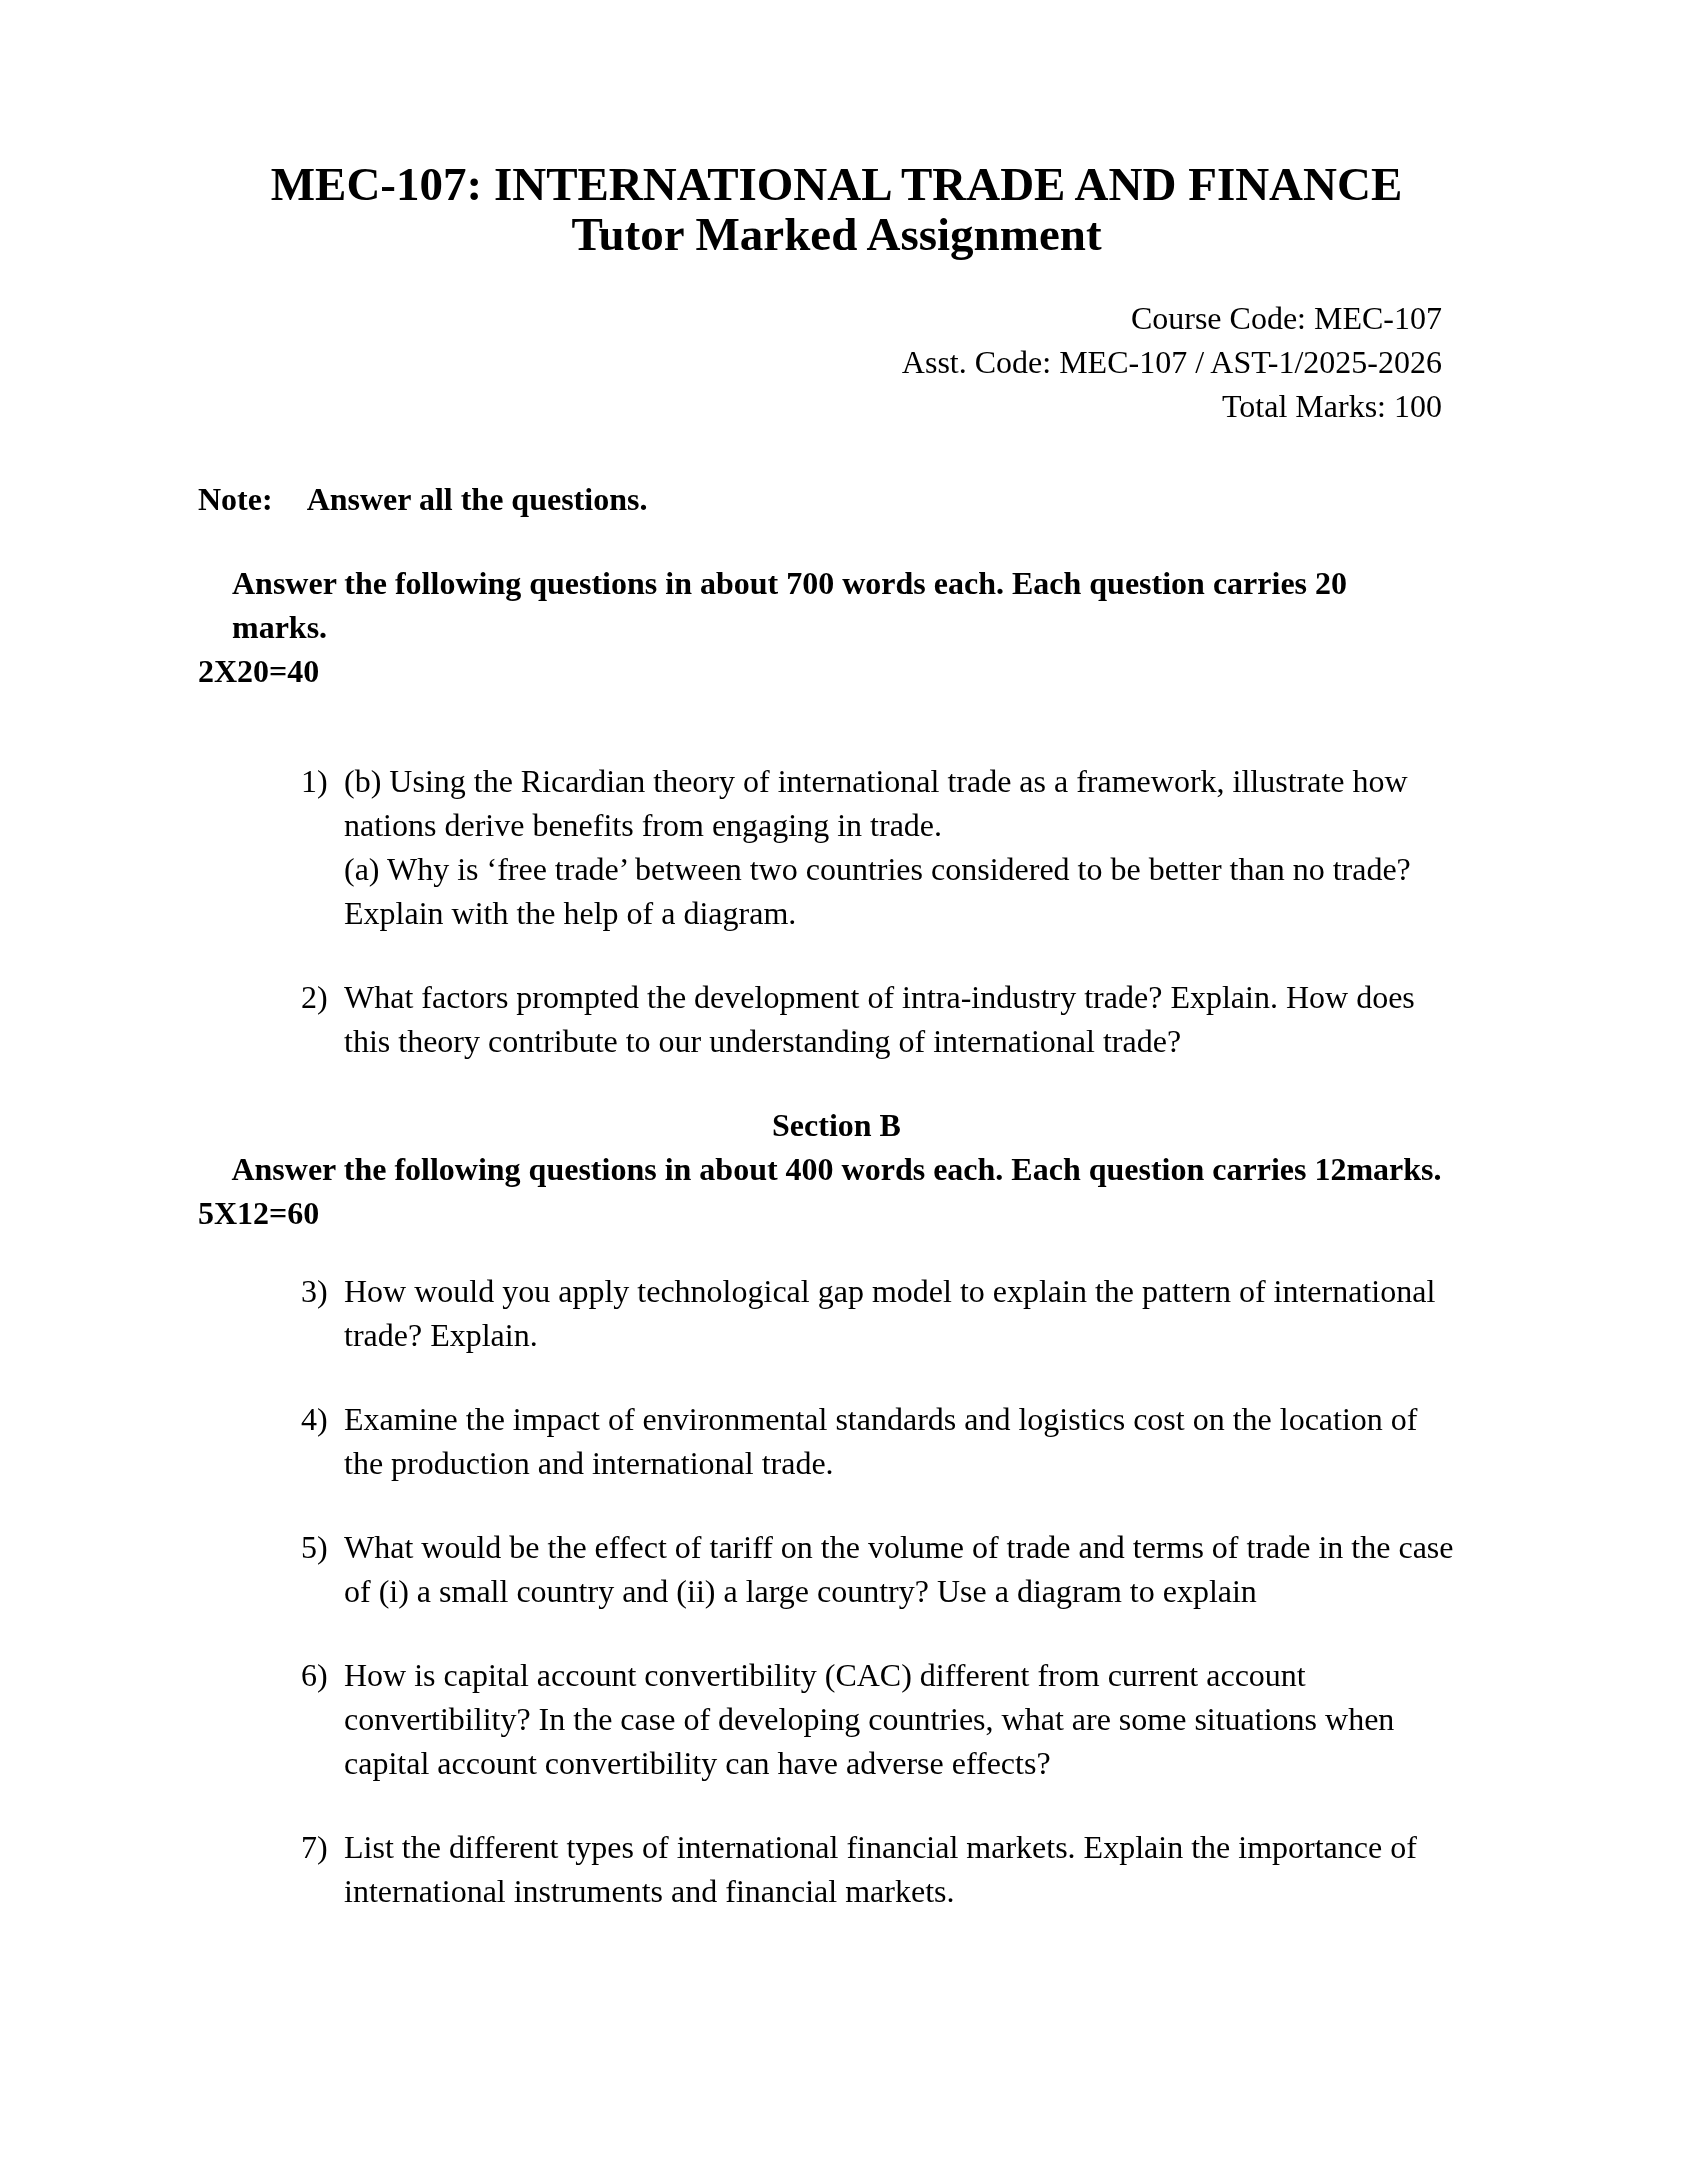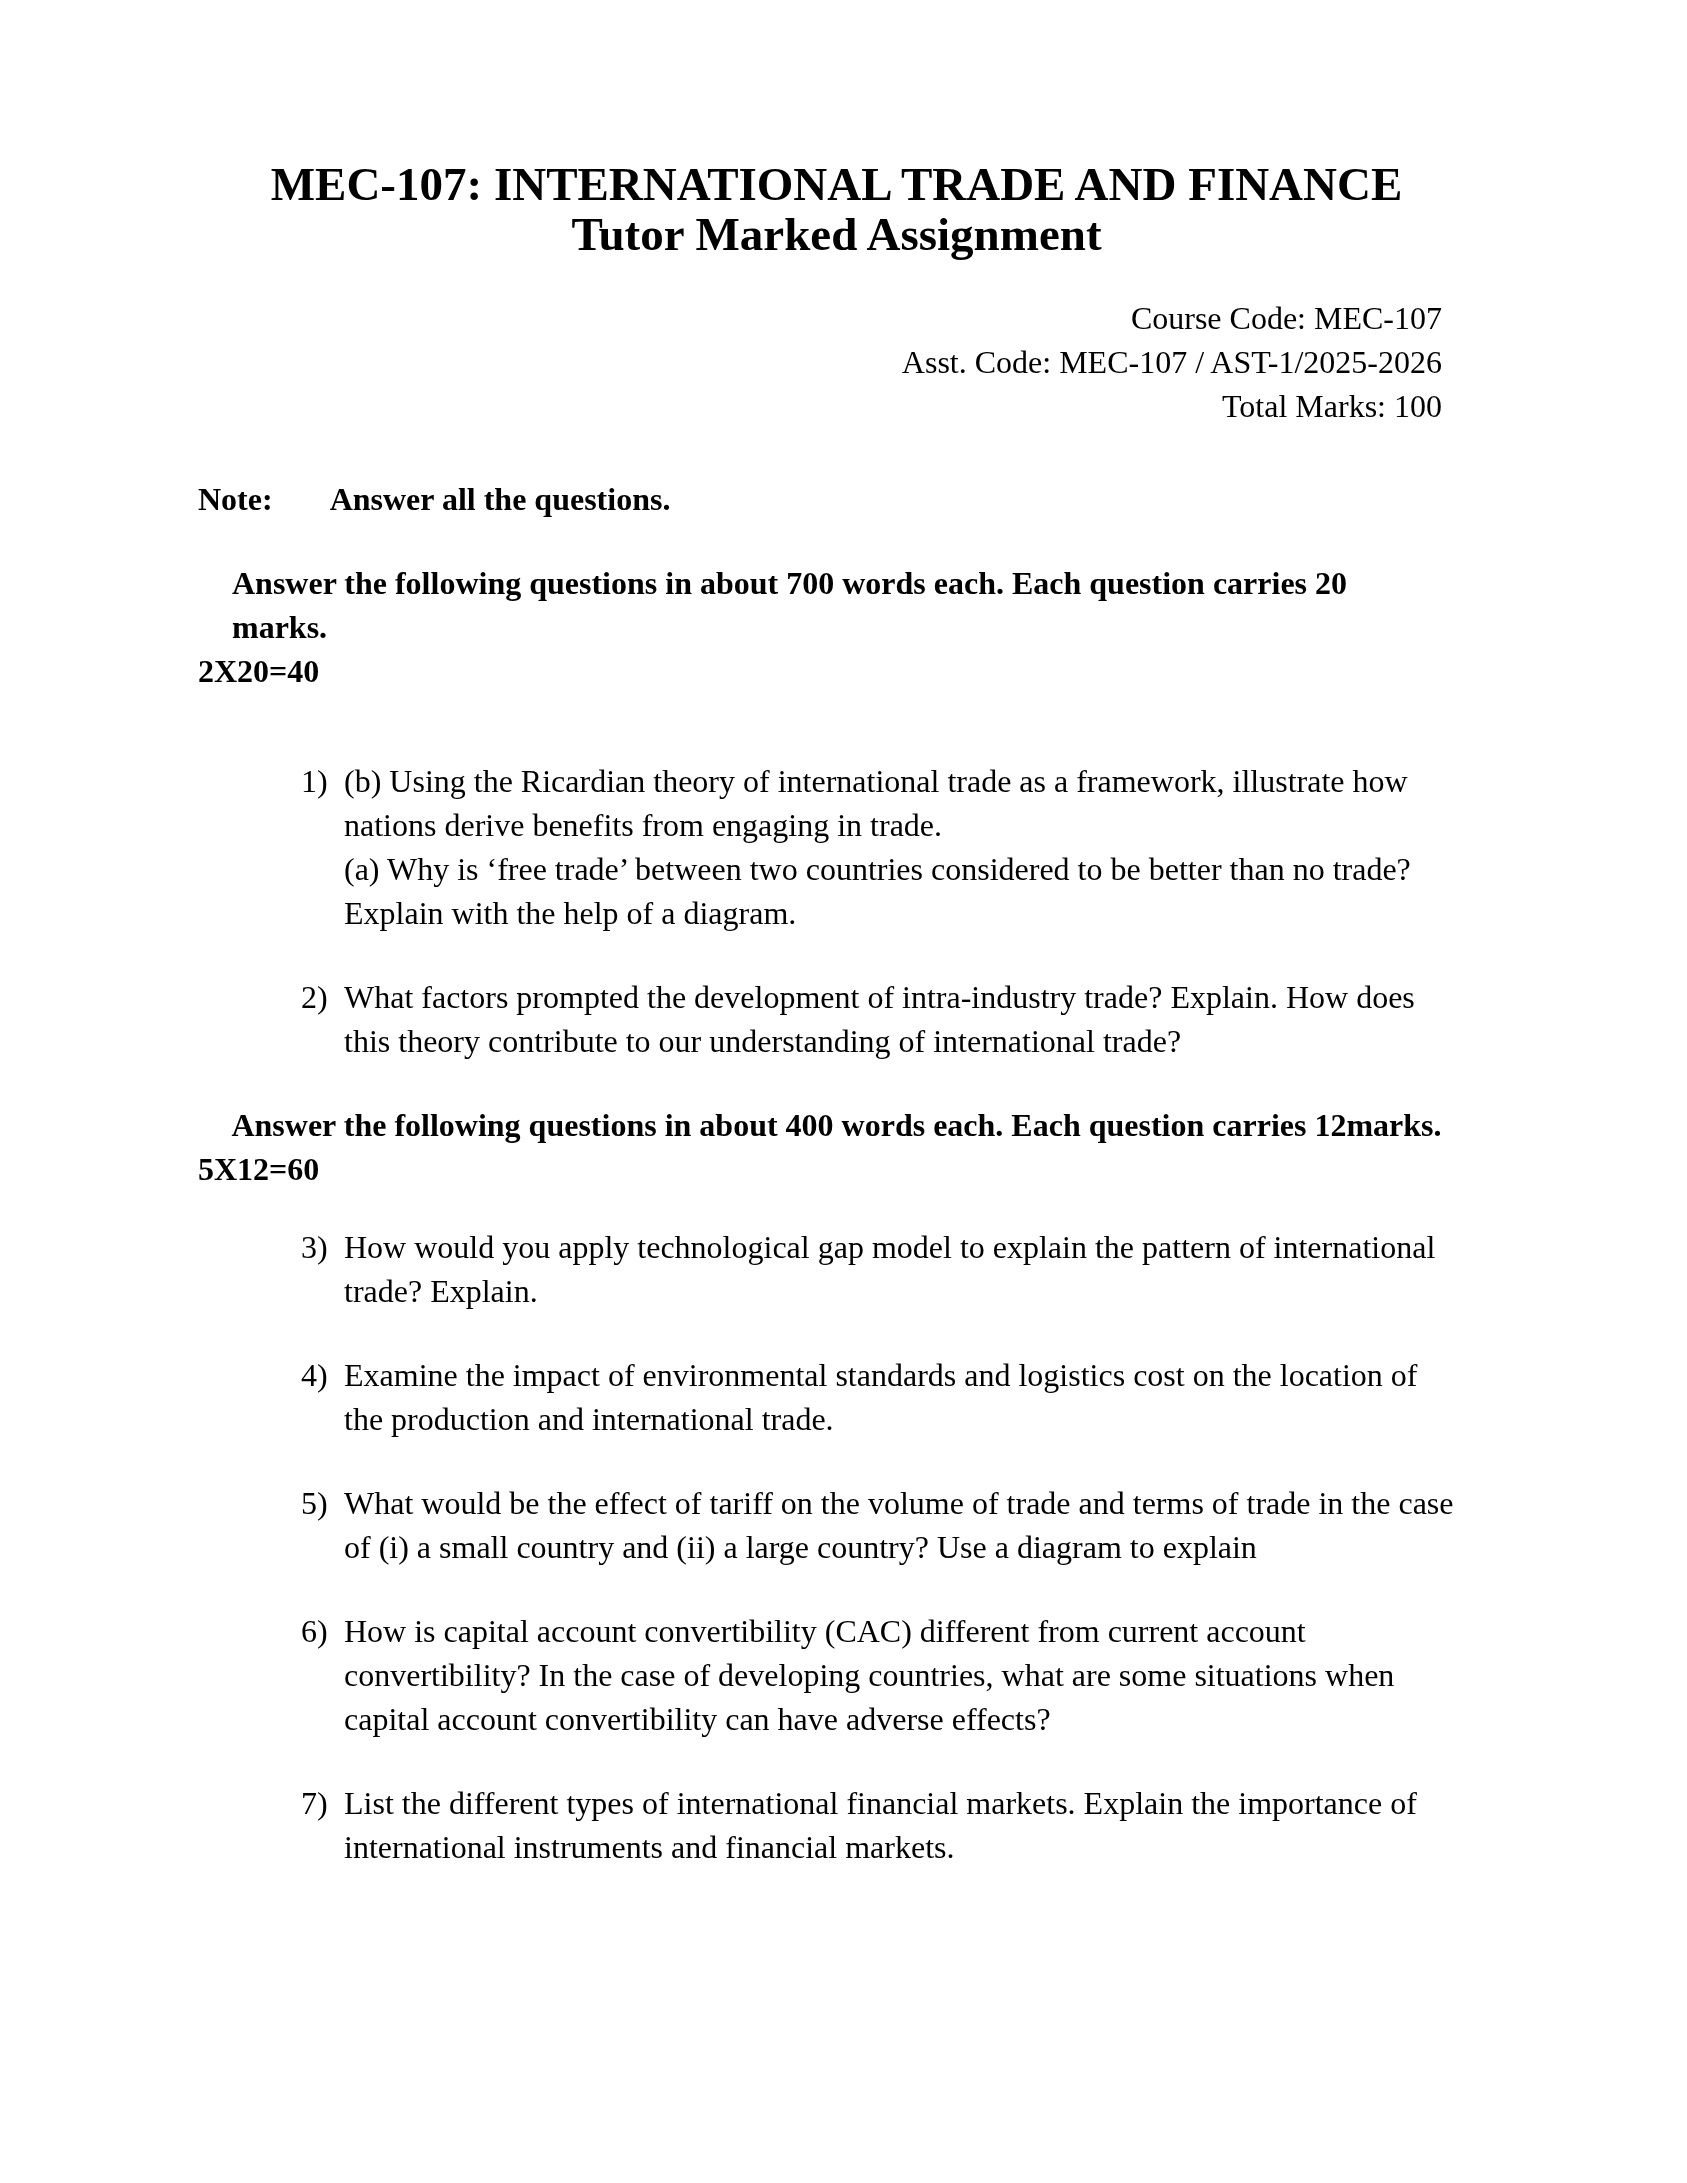--- a/index.html
+++ b/index.html
@@ -30,21 +30,21 @@
   }
   .meta-block {
     margin-top: 37px;
     text-align: right;
     padding-right: 33px;
   }
   .note-row {
     margin-top: 49px;
     font-weight: bold;
     display: flex;
-    gap: 57px;
+    gap: 34px;
   }
   .section-heading {
     text-align: center;
     font-weight: bold;
   }
   .section-heading.sec-a { margin-top: 29px; }
   .section-heading.sec-b { margin-top: 0; }
   .intro-a {
     margin-top: 40px;
     margin-left: 34px;
@@ -113,20 +113,21 @@
   </div>
 
   <div class="question">
     <span class="q-num">2)</span>
     <div class="q-body">
           <div>What factors prompted the development of intra-industry trade? Explain. How does this theory contribute to our understanding of international trade?</div>
         </div>
   </div>
 </div>
 
+  <div class="section-heading sec-b">Section B</div>
 
   <div class="intro-b">Answer the following questions in about 400 words each. Each question carries 12marks.</div>
 
   <div class="marks-line">5X12=60</div>
 
   <div class="questions sec-b">
   <div class="question">
     <span class="q-num">3)</span>
     <div class="q-body">
           <div>How would you apply technological gap model to explain the pattern of international trade? Explain.</div>

